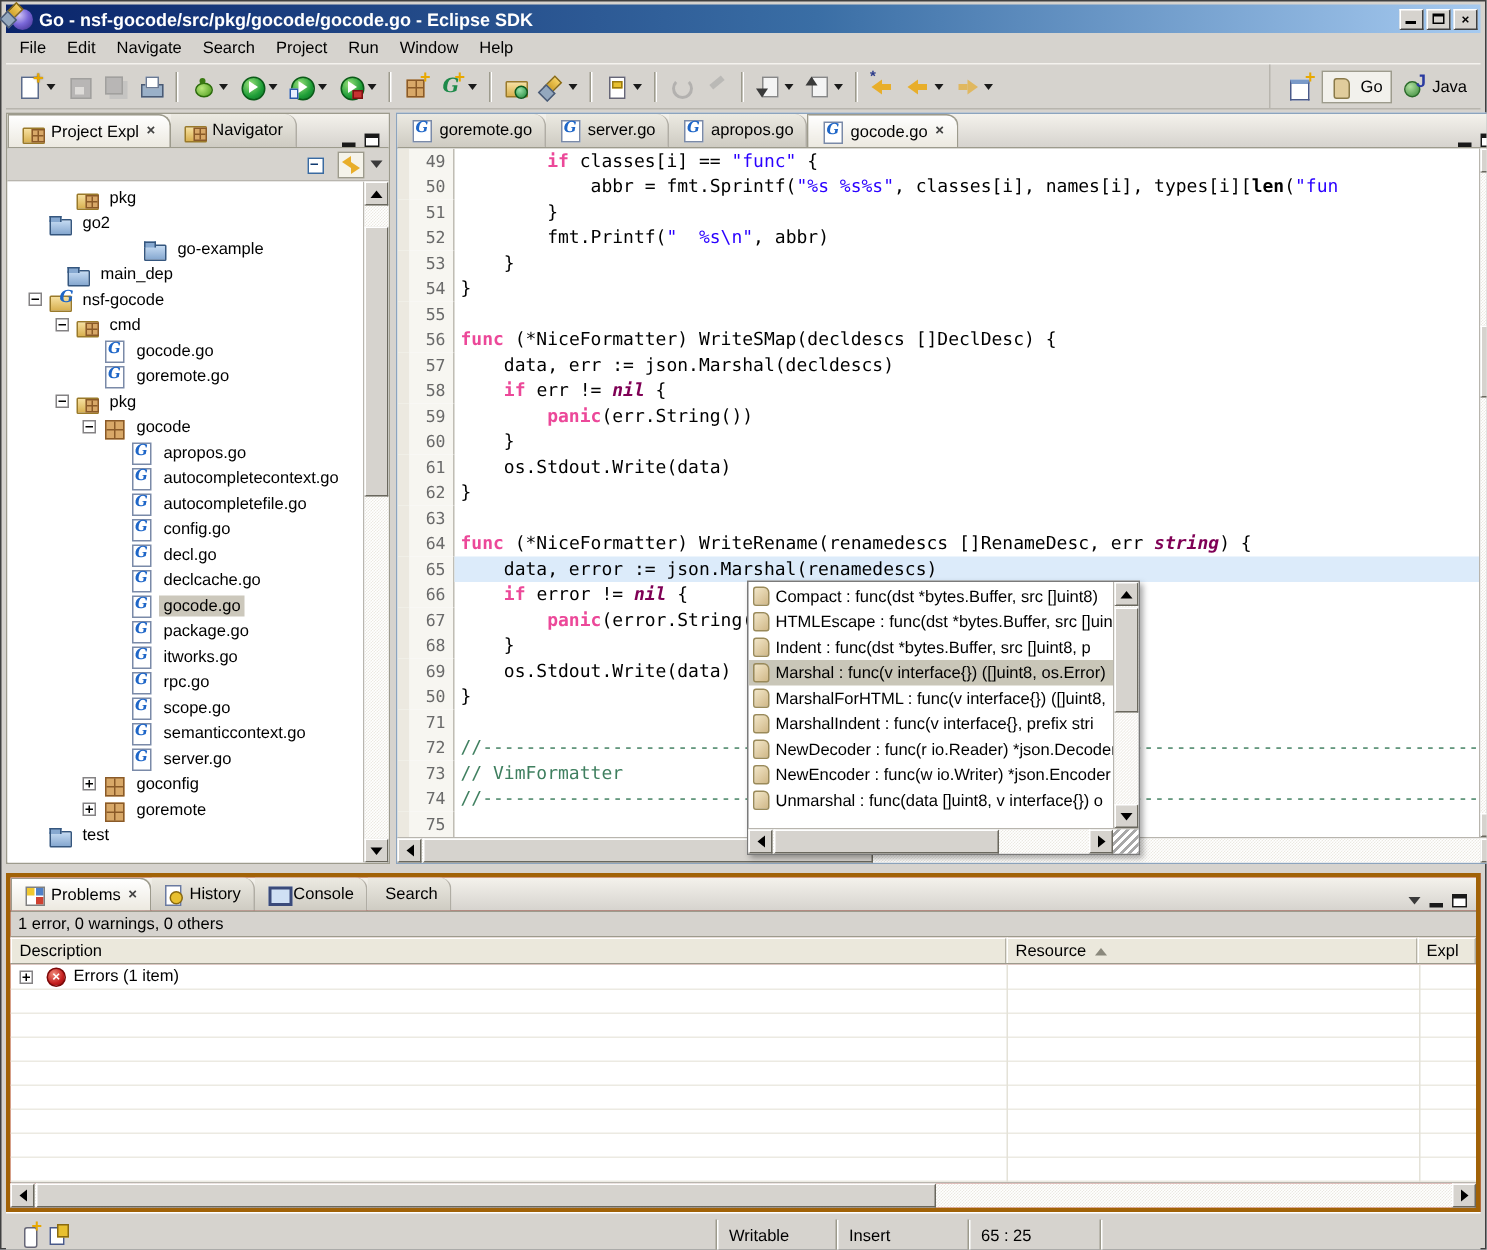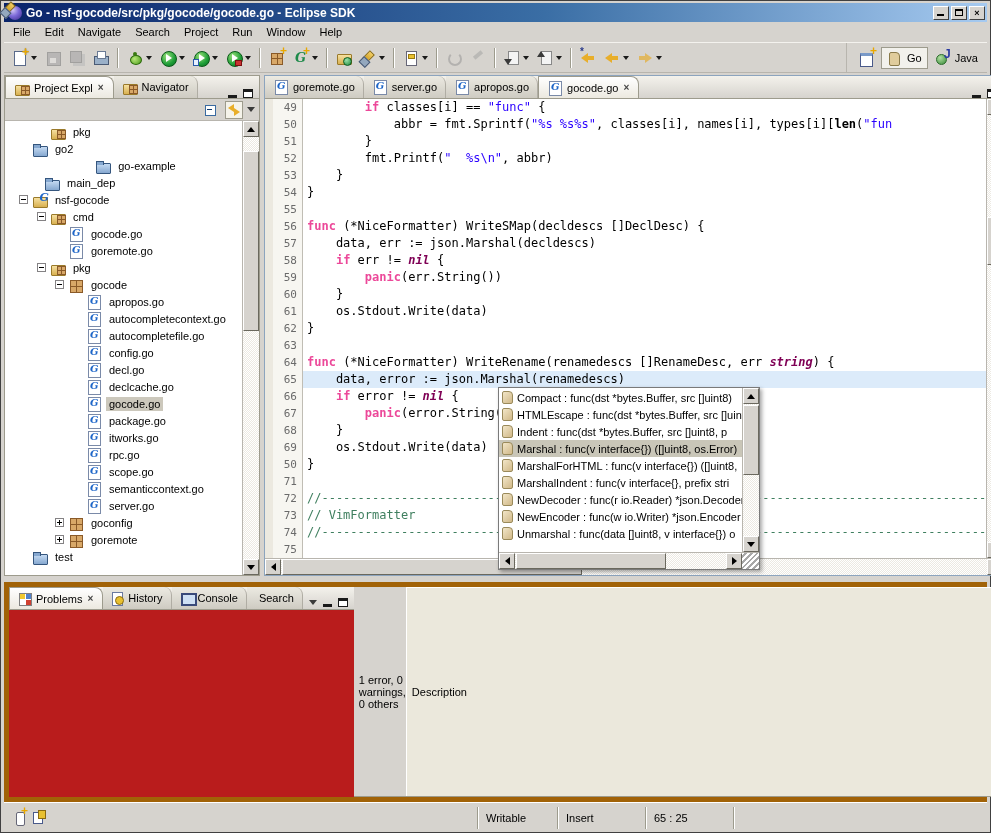--- a/index.html
+++ b/index.html
@@ -162,21 +162,21 @@
   .pop-item { height:17px; display:flex; align-items:center; gap:4px; padding:0 2px 0 3px; white-space:nowrap; overflow:hidden; margin-right:17px; }
   .pop-item.sel { background:#c9c6b8; }
   .tag-ic { width:11px; height:13px; flex:0 0 11px; background:linear-gradient(135deg,#f2e6c8,#d0b888); border:1px solid #9a8a5a; border-radius:2px 4px 2px 2px; position:relative; }
   .pop-vscroll { position:absolute; right:0; top:0; bottom:0; width:17px; border-left:1px solid #b8b5ae; }
   .pop-bottom { flex:0 0 17px; display:flex; position:relative; border-top:1px solid #b8b5ae; }
   .pop-hscroll { flex:1; position:relative; }
   .pop-grip { flex:0 0 17px; background:repeating-linear-gradient(135deg,#fff 0 2px,#a8a8a8 2px 4px); }
 
   
   .sash-h { flex:0 0 4px; }
-  .bottom-panel { flex:0 0 220px; border:5px solid #a16207; background:#b91c1c; display:flex; flex-direction:row; margin:0 0; }
+  .bottom-panel { flex:0 0 220px; border:3px solid #a16207; background:#b91c1c; display:flex; flex-direction:column; margin:0 0; }
   .i-problems { width:14px; height:13px; position:relative; }
   .i-problems::before { content:""; position:absolute; left:1px; top:1px; width:11px; height:11px; background:
      linear-gradient(#f0c830,#f0c830) 0 0/5px 5px no-repeat,
      linear-gradient(#d04030,#d04030) 6px 6px/5px 5px no-repeat,
      linear-gradient(#5080c8,#5080c8) 6px 0/5px 5px no-repeat,#fff; border:1px solid #808080; }
   .i-history { width:13px; height:13px; position:relative; }
   .i-history::before { content:""; position:absolute; left:1px; top:0; width:9px; height:12px; background:#fff; border:1px solid #6a7aa0; }
   .i-history::after { content:""; position:absolute; right:0; bottom:0; width:7px; height:7px; border-radius:50%; background:#e8c030; border:1px solid #8a6a10; }
   .i-console { width:14px; height:12px; position:relative; }
   .i-console::before { content:""; position:absolute; left:1px; top:1px; width:12px; height:9px; background:#cfe0f4; border:2px solid #3a4a7a; }

